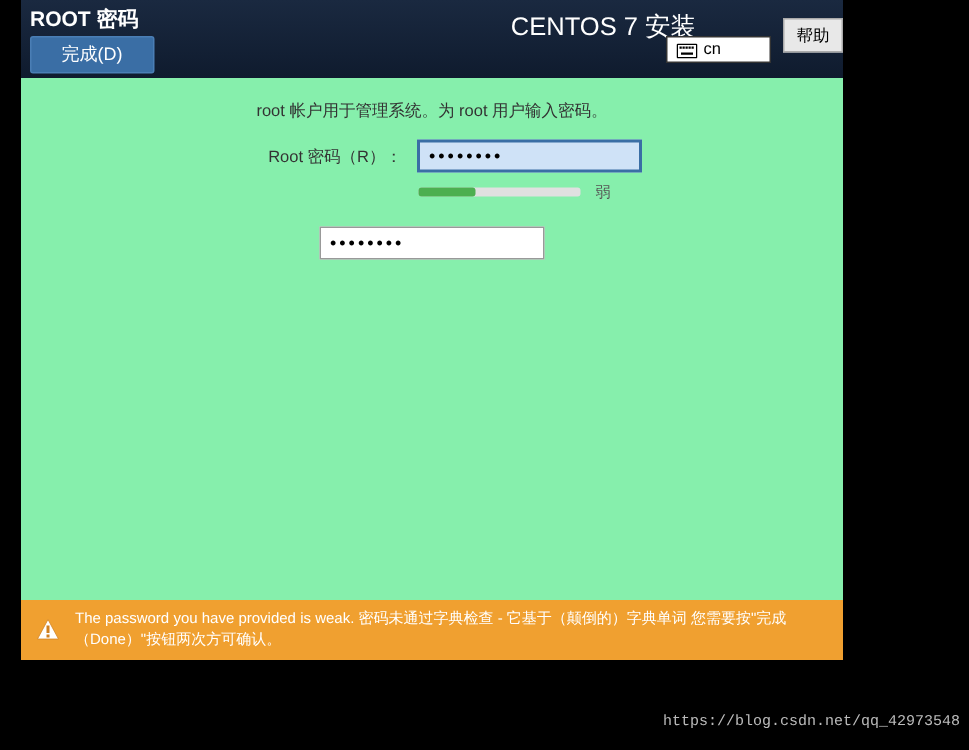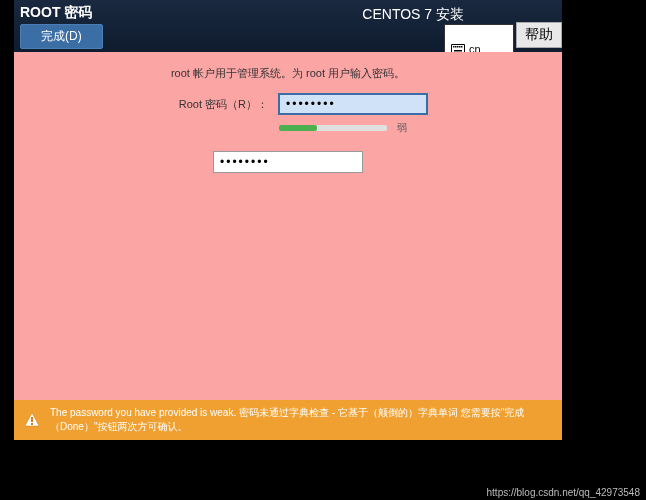--- a/index.html
+++ b/index.html
@@ -1,38 +1,38 @@
 <!DOCTYPE html>
 <html><head>
 <meta charset="utf-8">
 <style>
 * { margin: 0; padding: 0; box-sizing: border-box; }
 body { font-family: "Microsoft YaHei", "PingFang SC", sans-serif; background: #000; width: 646px; height: 500px; overflow: hidden; position: relative; }
 .outer { position: absolute; left: 14px; top: 0; width: 548px; height: 480px; background: #000; }
 .header { height: 52px; background: linear-gradient(to bottom, #1a2940, #0f1b2e); color: #fff; position: relative; }
 .title { position: absolute; left: 6px; top: 4px; font-size: 14px; font-weight: bold; }
 .done-btn { position: absolute; left: 6px; top: 24px; background: #3a6ea5; border: 1px solid #4a7eb5; color: #fff; padding: 3px 20px; font-size: 12px; cursor: pointer; border-radius: 2px; }
-.installer-label { position: absolute; right: 98px; top: 6px; font-size: 14px; }
-.lang-box { position: absolute; right: 48px; top: 24px; background: #fff; border: 1px solid #333; padding: 18px 6px; font-size: 11px; color: #000; display: flex; align-items: center; gap: 4px; min-width: 70px; }
+.installer-label { position: absolute; right: 98px; top: 6px; font-size: 17px; }
+.lang-box { position: absolute; right: 48px; top: 24px; background: #fff; border: 1px solid #333; padding: 2px 6px; font-size: 11px; color: #000; display: flex; align-items: flex-end; gap: 4px; min-width: 70px; }
 .kbd-icon { width: 14px; height: 10px; display: inline-block; }
-.help-btn { position: absolute; right: 0; top: 22px; background: #e8e8e8; border: 1px solid #aaa; padding: 3px 8px; font-size: 14px; cursor: pointer; }
-.content { background: #fca5a5; height: 388px; padding-top: 14px; position: relative; }
+.help-btn { position: absolute; right: 0; top: 12px; background: #e8e8e8; border: 1px solid #aaa; padding: 3px 8px; font-size: 11px; cursor: pointer; }
+.content { background: #86efac; height: 388px; padding-top: 14px; position: relative; }
 .desc { text-align: center; font-size: 11px; color: #333; margin-bottom: 12px; }
 .row { display: flex; align-items: center; justify-content: center; margin-bottom: 6px; gap: 10px; }
 .label { width: 120px; text-align: right; font-size: 11px; color: #333; }
 .pw-input { width: 150px; height: 22px; border: 1px solid #999; padding: 0 6px; font-size: 12px; letter-spacing: 2px; }
 .pw-input.focused { border: 2px solid #3a6ea5; background: #cfe2f7; outline: none; }
 .strength-row { display: flex; justify-content: center; align-items: center; gap: 10px; margin-bottom: 16px; }
 .strength-spacer { width: 120px; }
 .strength-bar { width: 108px; height: 6px; background: #e0e0e0; position: relative; border-radius: 2px; }
 .strength-fill { height: 100%; background: #4caf50; width: 35%; border-radius: 2px; }
 .strength-text { font-size: 10px; color: #555; width: 30px; }
 .warning-bar { position: absolute; bottom: 0; left: 0; right: 0; background: #f0a030; color: #fff; padding: 6px 10px 6px 36px; font-size: 10px; line-height: 1.4; min-height: 38px; display: flex; }
 .warn-icon { position: absolute; left: 10px; top: 12px; width: 16px; height: 16px; }
-.watermark { position: absolute; right: 6px; bottom: 2px; font-size: 10px; color: #bbb; font-family: Liberation Sans, sans-serif; }
+.watermark { position: absolute; right: 6px; bottom: 13px; font-size: 10px; color: #bbb; font-family: Liberation Mono, monospace; }
 </style>
 </head>
 <body>
 
 <div class="outer">
   <div class="header">
     <div class="title">ROOT 密码</div>
     <button class="done-btn">完成(D)</button>
     <div class="installer-label">CENTOS 7 安装</div>
     <div class="lang-box">

